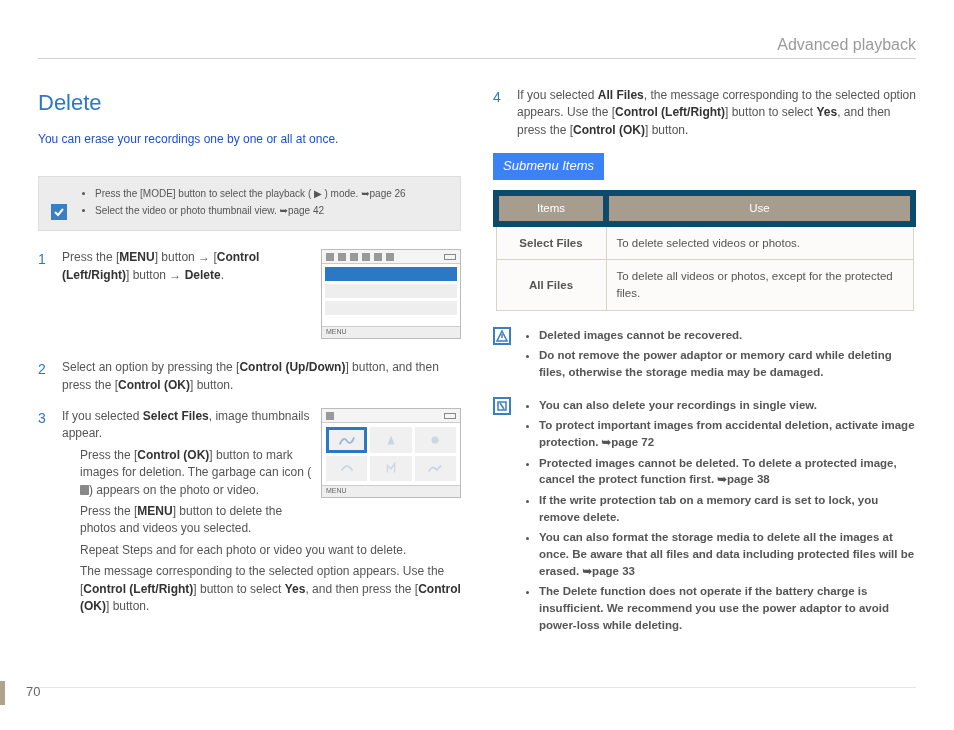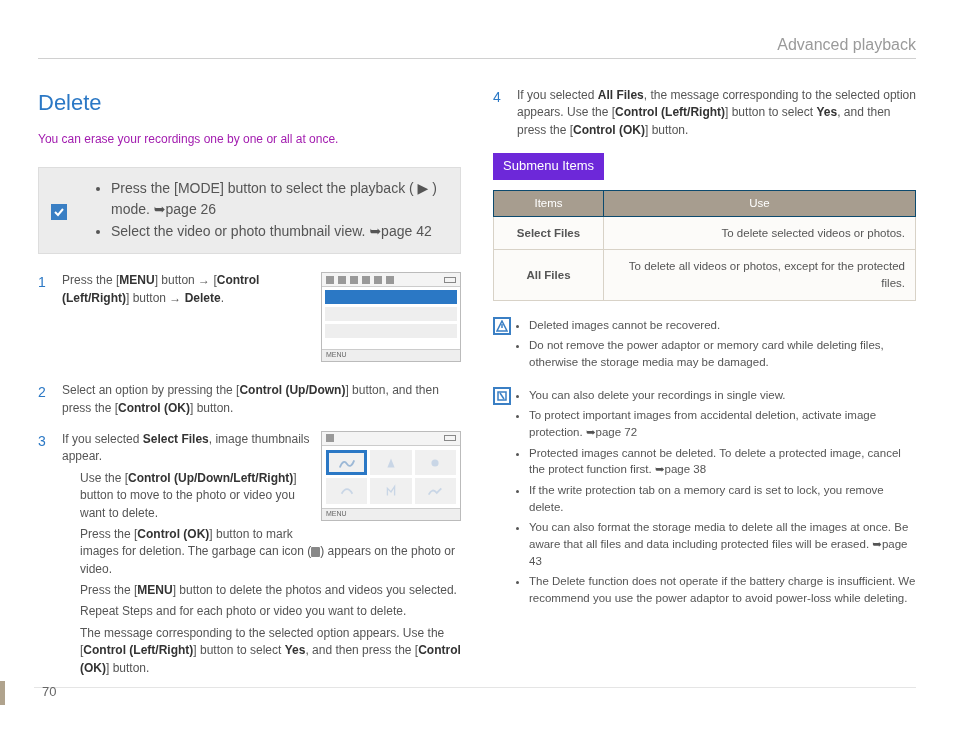--- a/index.html
+++ b/index.html
@@ -34,30 +34,30 @@
     gap: 32px;
     margin-top: 28px;
   }
   .col { flex: 1; min-width: 0; }
   .h-delete {
     color: #2b78c5;
     font-size: 22px;
     font-weight: 400;
     margin-bottom: 12px;
   }
-  .intro { margin-bottom: 19px; color:#a21caf; }
+  .intro { margin-bottom: 28px; color:#1d4ed8; }
   .note-box {
     background: #ececec;
     border: 1px solid #ddd;
     padding: 10px 12px 10px 12px;
     display: flex;
-    gap: 26px;
-    align-items: center;
+    gap: 10px;
+    align-items: flex-end;
     margin-bottom: 18px;
-    font-size: 14px;
+    font-size: 10px;
     color:#555;
   }
   .note-box .check-icon {
     width: 16px; height: 16px;
     background: #3a7fc4;
     flex: 0 0 16px;
     margin-top: 2px;
     display:flex; align-items:center; justify-content:center;
   }
   .note-box .check-icon svg { width:10px; height:10px; }
@@ -101,67 +101,67 @@
   .fig-row.sel { background:#2b78c5; }
   .fig-row.plain { background:#eee; }
   .fig-bottom { position:absolute; bottom:0; left:0; right:0; height:12px; background:#eee; border-top:1px solid #ccc; font-size:7px; padding-left:4px; color:#666;}
   .figure1, .figure2 { position: relative; }
   .thumb-grid { display:grid; grid-template-columns: repeat(3, 1fr); gap:3px; padding:4px; height:62px; }
   .thumb { background:#f0f0f0; display:flex; align-items:center; justify-content:center; }
   .thumb svg { width:18px; height:14px; }
   .thumb.sel { outline:3px solid #2b78c5; outline-offset:-3px; }
 
   .submenu-label {
-    background: #6d28d9;
+    background: #3b82f6;
     color: #fff;
     display: inline-block;
     padding: 4px 10px;
     font-size: 13px;
     margin-bottom: 10px;
+    font-style: italic;
   }
   table.sub {
     width: 100%;
     border-collapse: collapse;
     font-size: 11.5px;
     margin-bottom: 16px;
   }
   table.sub th {
     background: #a79d8f;
     color: #fff;
     font-weight: 400;
     padding: 4px 20px;
-    border: 1px solid #0c4a6e;
+    border: 6px solid #0c4a6e;
   }
   table.sub td {
     padding: 8px 10px;
     border: 1px solid #d8d2c7;
     background: #fcfbf9;
     color:#555;
-    text-align:right;
   }
   table.sub td.k { font-weight:bold; text-align:center; width:110px; }
 
-  .icon-block { display:flex; margin-bottom:12px; font-size:11.5px; color:#555;}
+  .icon-block { display:flex; gap:10px; margin-bottom:12px; font-size:11.5px; color:#555;font-weight:bold;}
   .icon-block .ic { width:18px; height:18px; flex:0 0 18px; border:2px solid #3a7fc4; display:flex; align-items:center; justify-content:center; }
   .icon-block.warn .ic { border-color:#3a7fc4; }
   .icon-block ul { list-style: disc; padding-left:18px; }
   .icon-block li { margin-bottom:4px; }
 
   .page-num-bar {
     position: absolute;
     left: 0;
     bottom: 28px;
     width: 46px;
     display: flex;
     align-items: center;
   }
   .page-num-bar .num {
     font-size: 13px;
     color: #666;
-    padding-left: 42px;
+    padding-left: 26px;
   }
   .page-num-bar::before {
     content:"";
     position:absolute;
     left:0; top:-2px;
     width:5px; height:24px;
     background:#b0a38d;
   }
   .page-num-rule {
     position:absolute;
@@ -271,23 +271,20 @@
                 </div>
               <div class="thumb">
                   <svg viewBox="0 0 20 14">
                     <path d="M3 11 Q7 3 12 9 L17 4" stroke="#c9d6e6" stroke-width="2" fill="none"></path>
                   </svg>
                 </div>
             </div>
             <div class="fig-bottom">MENU</div>
           </div>
           <span>If you selected </span><b>Select Files</b><span>, image thumbnails appear.</span>
-          <div class="sub">
-            <span>Use the [</span><b>Control (Up/Down/Left/Right)</b><span>] button to move to the photo or video you want to delete.</span>
-          </div>
           <div class="sub">
             <span>Press the [</span><b>Control (OK)</b><span>] button to mark images for deletion. The garbage can icon (</span><span class="trash-ic"></span><span>) appears on the photo or video.</span>
           </div>
           <div class="sub">
             <span>Press the [</span><b>MENU</b><span>] button to delete the photos and videos you selected.</span>
           </div>
           <div class="sub">Repeat Steps      and      for each photo or video you want to delete.</div>
           <div class="sub">
             <span>The message corresponding to the selected option appears. Use the [</span><b>Control (Left/Right)</b><span>] button to select </span><b>Yes</b><span>, and then press the [</span><b>Control (OK)</b><span>] button.</span>
           </div>
@@ -340,21 +337,21 @@
           <svg width="12" height="12" viewBox="0 0 12 12">
               <rect x="2" y="2" width="8" height="8" fill="none" stroke="#3a7fc4" stroke-width="1.5"></rect>
               <path d="M4 3 L8 9" stroke="#3a7fc4" stroke-width="1.5"></path>
             </svg>
         </span>
         <ul>
           <li>You can also delete your recordings in single view.</li>
           <li>To protect important images from accidental deletion, activate image protection. ➥page 72</li>
           <li>Protected images cannot be deleted. To delete a protected image, cancel the protect function first. ➥page 38</li>
           <li>If the write protection tab on a memory card is set to lock, you remove delete.</li>
-          <li>You can also format the storage media to delete all the images at once. Be aware that all files and data including protected files will be erased. ➥page 43</li>
+          <li>You can also format the storage media to delete all the images at once. Be aware that all files and data including protected files will be erased. ➥page 33</li>
           <li>The Delete function does not operate if the battery charge is insufficient. We recommend you use the power adaptor to avoid power-loss while deleting.</li>
         </ul>
       </div>
     </div>
   </div>
 </div>
 
 <div class="page-num-rule"></div>
 <div class="page-num-bar">
   <span class="num">70</span>

